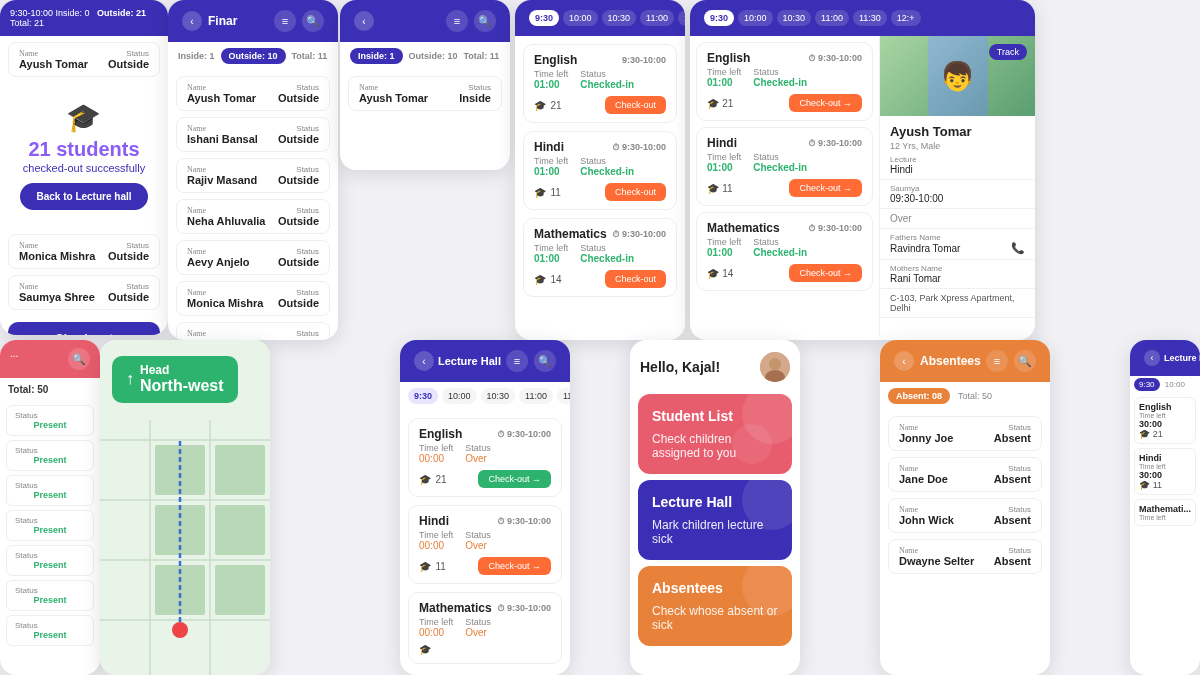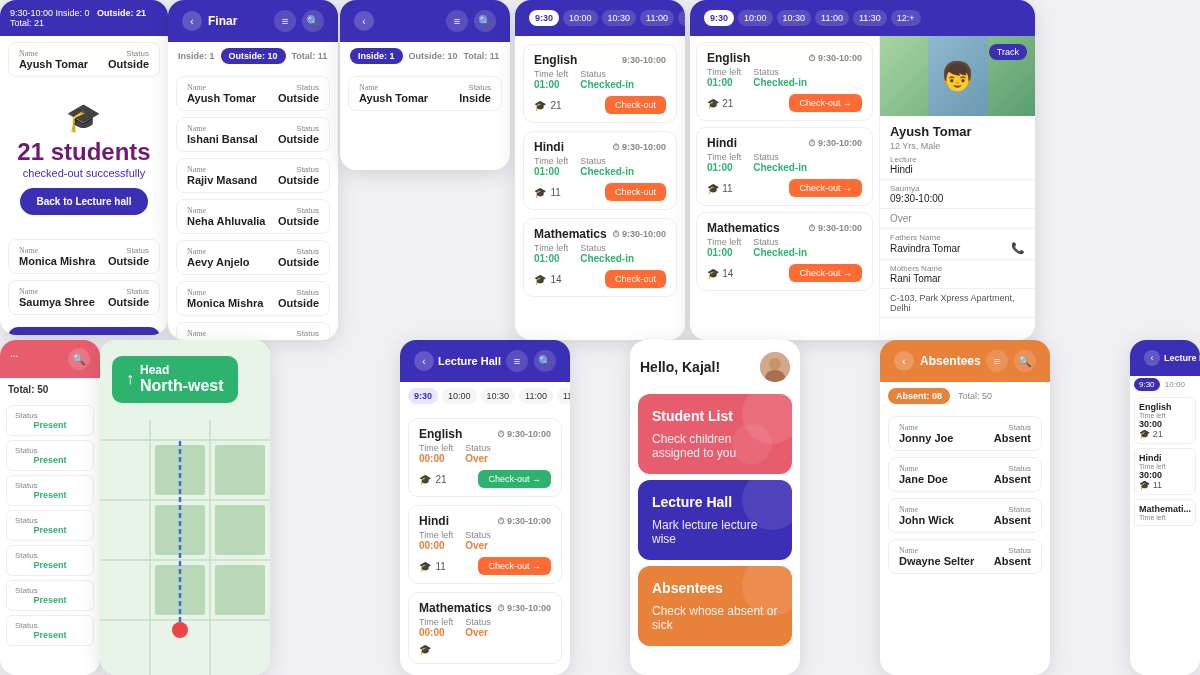--- a/index.html
+++ b/index.html
@@ -83,21 +83,21 @@
     }
     .lecture-meta {
       display: flex;
       gap: 12px;
       font-size: 9px;
       color: #888;
       margin-top: 2px;
     }
     .lecture-meta span { display: flex; flex-direction: column; }
     .lecture-meta .val { color: #222; font-size: 10px; }
-    .lecture-meta .val.over { color: #e8813a; font-weight: 700; }
+    .lecture-meta .val.over { color: #e8813a; font-weight: 400; }
     .lecture-meta .val.checked { color: #2db36e; font-weight: 600; }
     .lecture-footer {
       display: flex;
       align-items: center;
       justify-content: space-between;
       margin-top: 6px;
     }
     .student-count {
       font-size: 10px;
       color: #555;
@@ -171,23 +171,23 @@
     .success-body {
       padding: 10px;
       text-align: center;
     }
     .success-icon {
       font-size: 28px;
       color: #3b2fb5;
       margin: 8px 0 4px;
     }
     .success-count {
-      font-size: 24px;
+      font-size: 20px;
       font-weight: 800;
-      color: #701a75;
+      color: #8b5cf6;
     }
     .success-text {
       font-size: 11px;
       color: #3b2fb5;
       line-height: 1.3;
     }
     .back-hall-btn {
       background: #3b2fb5;
       color: #fff;
       border: none;
@@ -952,21 +952,21 @@
   <div class="menu-card red">
     <div class="menu-card-decoration"></div>
     <div class="menu-card-decoration" style="right:20px;top:30px;width:40px;height:40px;background:rgba(255,255,255,0.08)"></div>
     <div class="menu-card-title">Student List</div>
     <div class="menu-card-sub">Check children assigned to you</div>
   </div>
 
   <div class="menu-card purple">
     <div class="menu-card-decoration"></div>
     <div class="menu-card-title">Lecture Hall</div>
-    <div class="menu-card-sub">Mark lecture lecture wise</div>
+    <div class="menu-card-sub">Mark children lecture sick</div>
   </div>
 
   <div class="menu-card orange">
     <div class="menu-card-decoration"></div>
     <div class="menu-card-title">Absentees</div>
     <div class="menu-card-sub">Check whose absent or sick</div>
   </div>
 </div>
 
 <div class="panel" id="panel10" style="left:880px;top:340px;width:170px;height:335px;">

